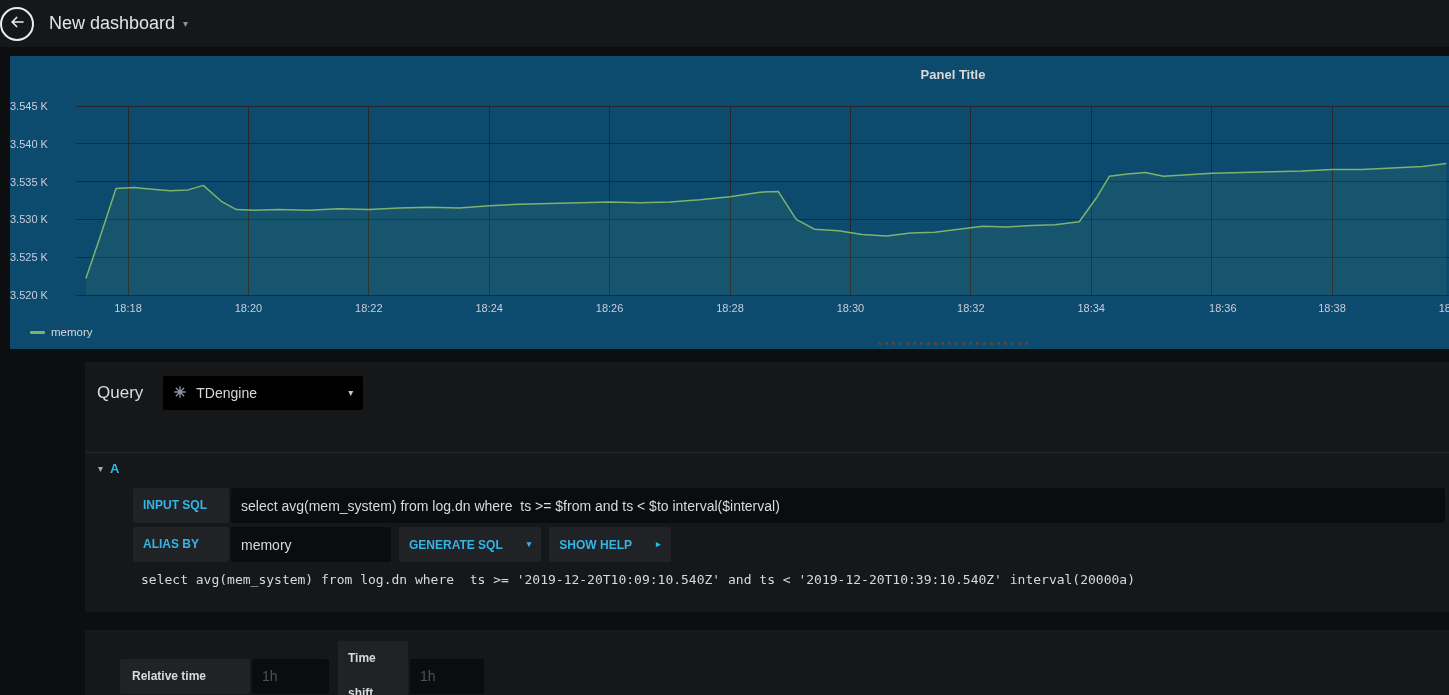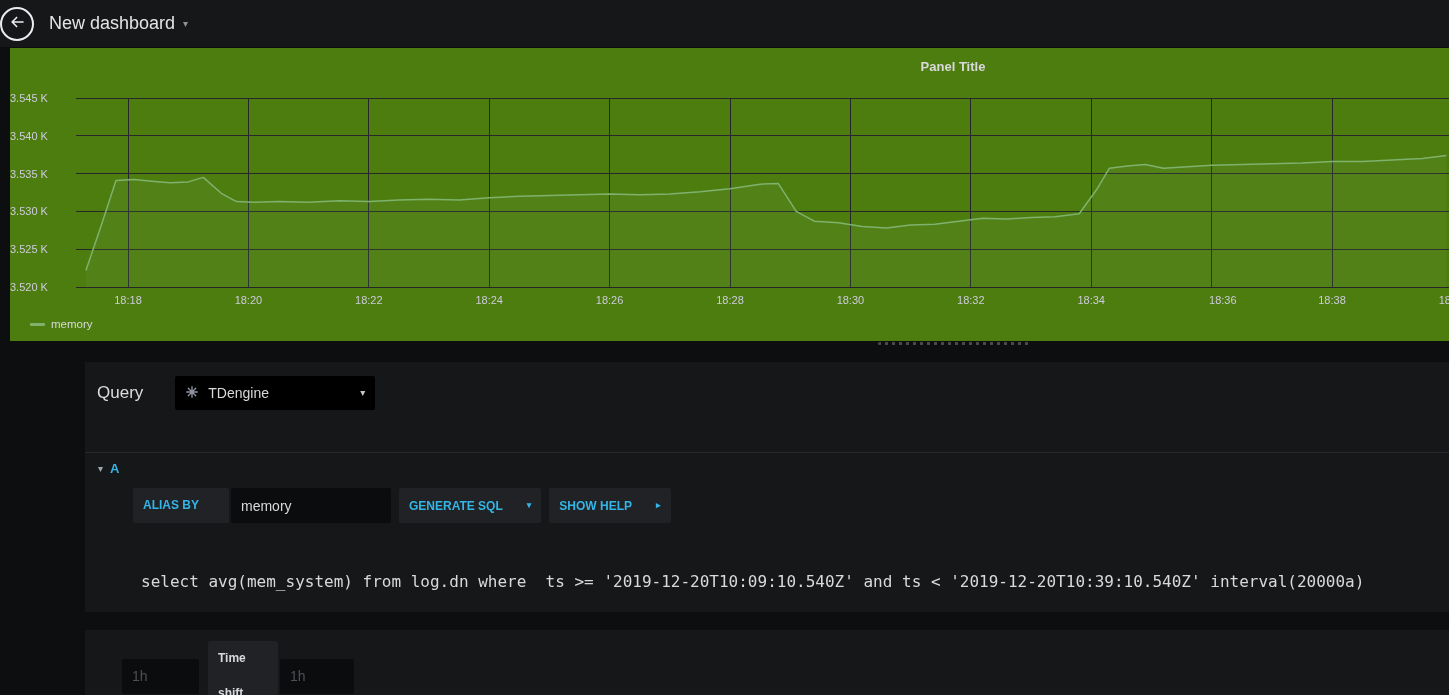--- a/index.html
+++ b/index.html
@@ -10,40 +10,40 @@
   
   .topbar{position:absolute;top:0;left:0;width:1449px;height:48px;background:#161719;
           display:flex;align-items:center;border-bottom:1px solid #0c0d0e}
   .back-btn{width:34px;height:34px;border-radius:50%;border:2px solid #e9edf2;background:transparent;
             display:flex;align-items:center;justify-content:center;cursor:pointer;flex:0 0 auto}
   .dash-title{margin-left:15px;display:flex;align-items:center;gap:8px;cursor:pointer}
   .dash-title .t{font-size:18px;font-weight:500;color:#e3e4e6}
   .caret{color:#8e9196;font-size:10px;line-height:1}
 
   
-  .panel{position:absolute;left:10px;top:48px;width:1439px;height:293px;background:#4d7c0f;overflow:hidden}
+  .panel{position:absolute;left:10px;top:56px;width:1439px;height:293px;background:#0c4a6e;overflow:hidden}
   .panel-title{position:absolute;left:863px;top:11px;width:160px;text-align:center;
                font-size:13px;font-weight:700;color:#d8d9da;cursor:pointer}
   #chart-svg{position:absolute;left:0;top:0}
   .y-tick{position:absolute;left:0;width:52px;font-size:11px;color:#ccccdc}
   .x-tick{position:absolute;top:246px;width:50px;text-align:center;font-size:11px;color:#ccccdc}
   .legend{position:absolute;left:20px;top:270px;display:flex;align-items:center;gap:6px;cursor:pointer}
   .legend-dash{width:15px;height:3px;border-radius:1px;background:#7eb26d}
   .legend-label{font-size:11.5px;color:#d8d9da}
 
   
   .scroll-dots{position:absolute;left:878px;top:342px;width:152px;height:3px;border-radius:2px;cursor:pointer;
                background:repeating-linear-gradient(90deg,#46494d 0 3px,transparent 3px 7px)}
 
   
   .rail{position:absolute;left:0;top:362px;width:85px;height:333px}
 
   
   .query-block{position:absolute;left:85px;top:362px;width:1364px;height:250px;background:#161719}
-  .query-header{position:absolute;left:12px;top:14px;display:flex;align-items:center;gap:32px}
+  .query-header{position:absolute;left:12px;top:14px;display:flex;align-items:center;gap:20px}
   .query-title{font-size:17px;font-weight:500;color:#dcdde0}
   .ds-picker{width:200px;height:34px;background:#000000;border-radius:2px;display:flex;align-items:center;
              gap:9px;padding:0 10px;font-size:14px;color:#d8d9da;cursor:pointer}
   .ds-picker .caret{margin-left:auto;color:#c5c8cc}
 
   .a-row{position:absolute;left:0;top:90px;width:100%;height:31px;border-top:1px solid #28292c;
          display:flex;align-items:center;gap:7px;padding-left:13px;cursor:pointer}
   .a-caret{color:#9fa7b3;font-size:10px}
   .a-ref{color:#33b5e5;font-weight:700;font-size:13px}
 
@@ -55,21 +55,21 @@
   input.gf-input{background:#0b0c0e;border:none;outline:none;color:#d8d9da;font-size:14px;
                  height:35px;padding:0 10px;border-radius:2px;font-family:"Liberation Sans",sans-serif}
   input.gf-input::placeholder{color:#4d5154}
   .row .full{flex:1;margin-left:2px}
   .row .alias{width:160px;margin-left:2px}
   .btn-label{background:#202226;border:none;border-radius:2px;height:35px;margin-left:8px;padding:0 10px;
              display:flex;align-items:center;gap:24px;color:#33b5e5;font-weight:700;font-size:12px;
              cursor:pointer;font-family:"Liberation Sans",sans-serif}
   .btn-label .caret{color:#33b5e5;font-size:9px}
   .sql-pre{position:absolute;left:56px;top:210px;right:10px;font-family:"DejaVu Sans Mono",monospace;
-           font-size:16px;color:#d8d9da;white-space:pre;overflow:hidden}
+           font-size:13px;color:#d8d9da;white-space:pre;overflow:hidden}
 
   
   .time-block{position:absolute;left:85px;top:630px;width:1364px;height:65px;background:#161719}
   .time-row{position:absolute;left:35px;top:11px;display:flex;align-items:center}
   .lbl-rt{width:130px;padding-left:12px}
   .in-rt{width:77px;margin-left:2px}
   .lbl-ts{width:70px;margin-left:9px}
   .in-ts{width:74px;margin-left:2px}
 </style>
 </head>
@@ -174,37 +174,42 @@
       </div>
     </div>
 
     <div class="a-row">
       <span class="a-caret">▾</span>
       <span class="a-ref">A</span>
     </div>
 
     <div class="form-rows">
       <div class="row">
+        <span class="gf-label keyword">INPUT SQL</span>
+        <input class="gf-input full" type="text" value="select avg(mem_system) from log.dn where  ts &gt;= $from and ts &lt; $to interval($interval)" style="">
+      </div>
+      <div class="row">
         <span class="gf-label keyword">ALIAS BY</span>
         <input class="gf-input alias" type="text" value="memory" style="">
         <button class="btn-label">
           <span>GENERATE SQL</span>
           <span class="caret">▾</span>
         </button>
         <button class="btn-label">
           <span>SHOW HELP</span>
           <span class="caret">▸</span>
         </button>
       </div>
     </div>
 
     <div class="sql-pre">select avg(mem_system) from log.dn where  ts &gt;= '2019-12-20T10:09:10.540Z' and ts &lt; '2019-12-20T10:39:10.540Z' interval(20000a)</div>
   </section>
 
   <section class="time-block">
     <div class="time-row">
+      <span class="gf-label white lbl-rt">Relative time</span>
       <input class="gf-input in-rt" type="text" placeholder="1h" style="">
       <span class="gf-label white lbl-ts">Time shift</span>
       <input class="gf-input in-ts" type="text" placeholder="1h" style="">
     </div>
   </section>
 
 </div>
 
 </body></html>

